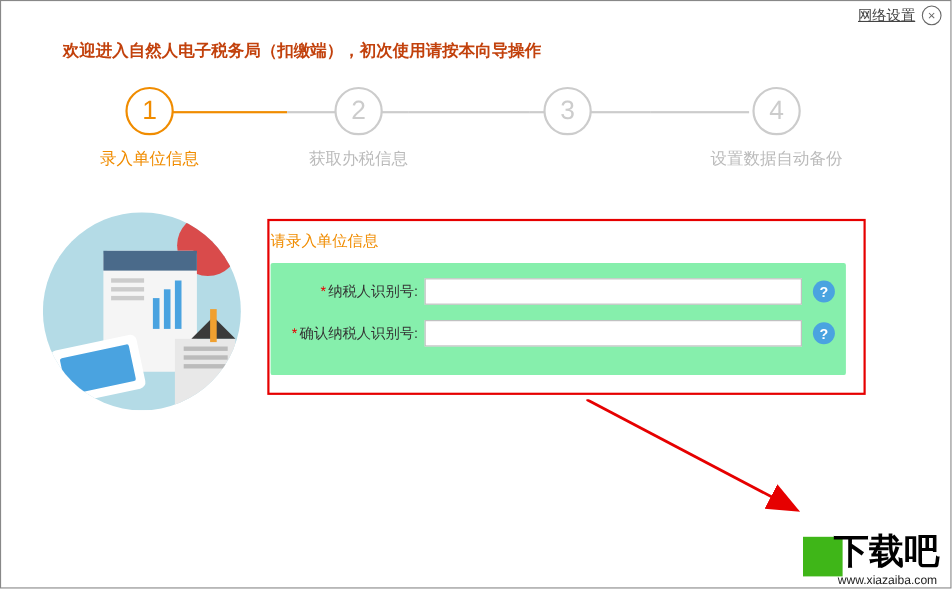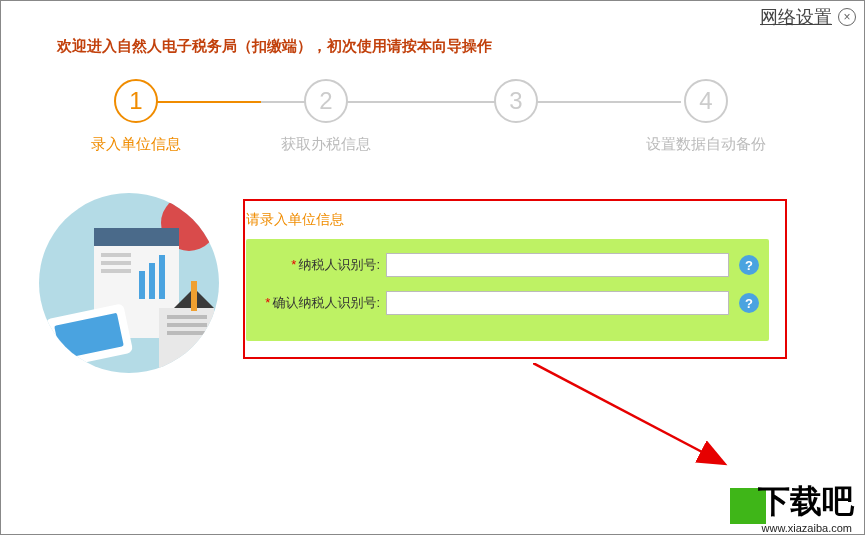--- a/index.html
+++ b/index.html
@@ -16,21 +16,21 @@
       position: absolute;
       top: 4px;
       right: 8px;
       display: flex;
       align-items: center;
       gap: 6px;
     }
     .network-link {
       color: #444;
       text-decoration: underline;
-      font-size: 18px;
+      font-size: 13px;
       cursor: pointer;
     }
     .close-btn {
       width: 18px;
       height: 18px;
       border: 1px solid #666;
       border-radius: 50%;
       display: flex;
       align-items: center;
       justify-content: center;
@@ -111,21 +111,21 @@
       height: 160px;
       border: 2px solid #e60000;
       padding: 10px 16px 16px 1px;
     }
     .form-title {
       color: #f08c00;
       font-size: 14px;
       margin-bottom: 10px;
     }
     .form-body {
-      background: #bef264;
+      background: #86efac;
       padding: 14px 10px;
       border-radius: 2px;
     }
     .form-row {
       display: flex;
       align-items: center;
       margin-bottom: 14px;
     }
     .form-row:last-child { margin-bottom: 12px; }
     .form-label {

